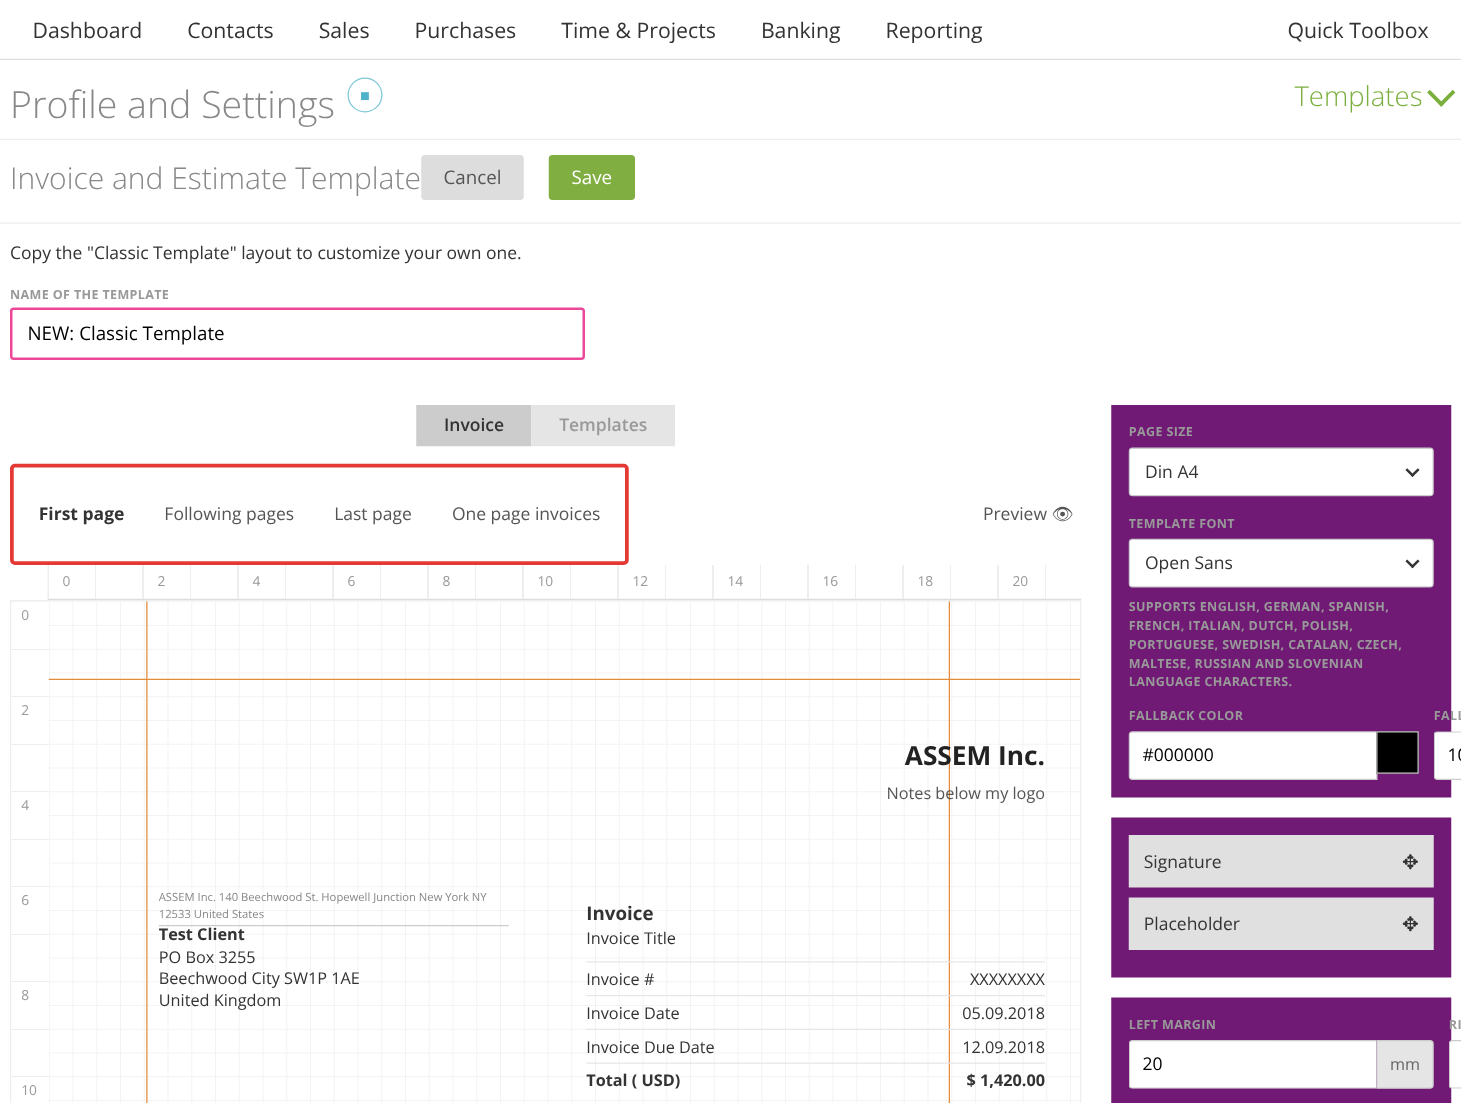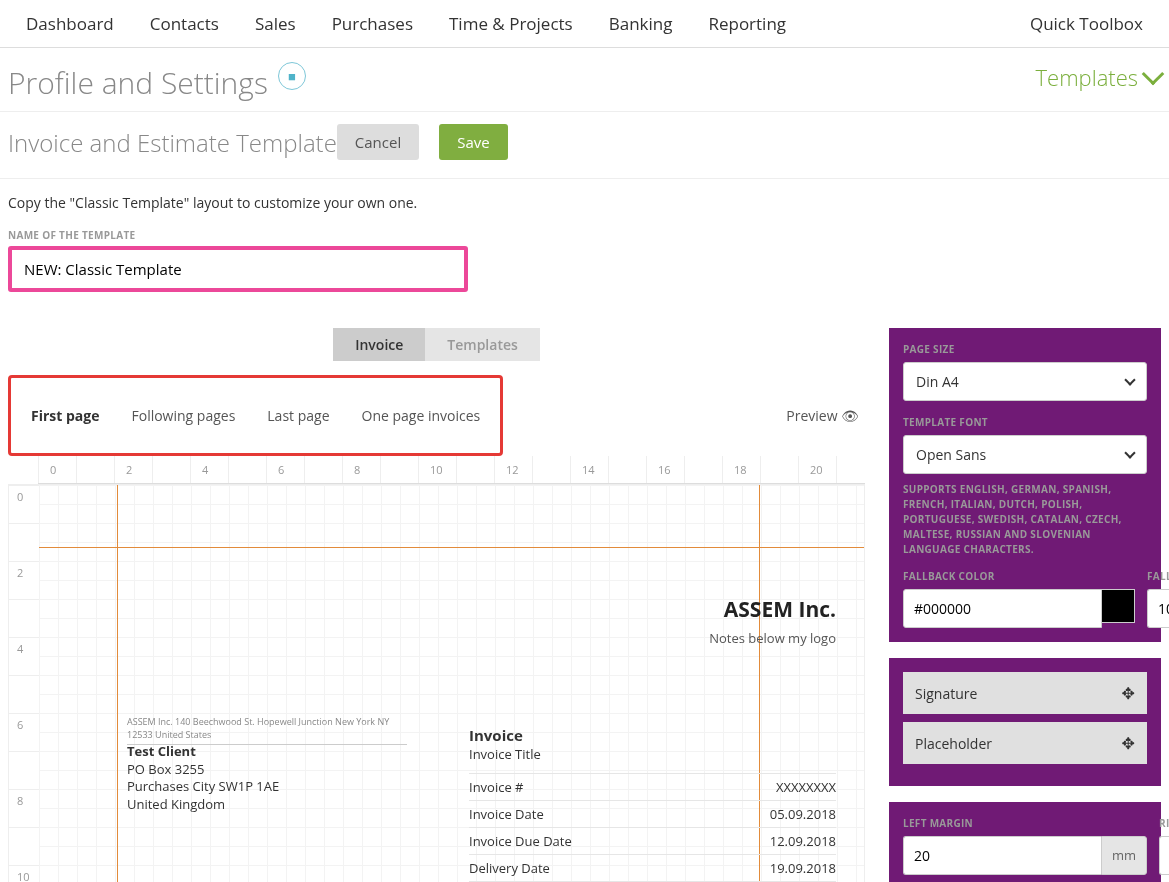--- a/index.html
+++ b/index.html
@@ -13,21 +13,21 @@
 .header .spacer{flex:1}
 .templates-dd{color:#7baf3d;font-size:22px;font-weight:300;display:flex;align-items:center;gap:7px;cursor:pointer}
 .chev{width:16px;height:16px;border-right:3px solid #7baf3d;border-bottom:3px solid #7baf3d;transform:rotate(45deg);margin-top:-6px}
 .subheader{display:flex;align-items:center;padding:12px 8px 18px;border-bottom:1px solid #eee}
 .subheader h2{font-size:24px;font-weight:300;color:#888}
 .btn{padding:8px 18px;border:none;border-radius:3px;font-size:15px;cursor:pointer}
 .btn-cancel{background:#ddd;color:#555;margin-right:20px}
 .btn-save{background:#80ae40;color:#fff}
 .copy-row{padding:14px 8px 8px;font-size:14px;color:#333}
 .field-label{font-size:10px;font-weight:700;color:#999;text-transform:uppercase;padding:8px 8px 4px;letter-spacing:.3px}
-.text-input{border:4px solid #ec4899;border-radius:3px;padding:9px 12px;font-size:15px;width:460px;margin:0 8px}
+.text-input{border:2px solid #ec4899;border-radius:3px;padding:9px 12px;font-size:15px;width:460px;margin:0 8px}
 .editor-area{display:flex;gap:24px;margin-top:36px;padding:0 8px}
 .canvas-col{flex:1;min-width:0}
 .doc-tabs{display:flex;justify-content:center;margin-bottom:14px}
 .doc-tab{padding:7px 22px;font-size:14px;font-weight:600;cursor:pointer}
 .doc-tab.active{background:#ccc;color:#333}
 .doc-tab.inactive{background:#e5e5e5;color:#999}
 .page-tabs-wrap{border:3px solid #e53935;border-radius:4px;display:inline-block;padding:18px 4px}
 .page-tabs{display:flex;gap:0}
 .page-tab{padding:10px 16px;font-size:14px;color:#555;cursor:pointer}
 .page-tab.active{font-weight:700;color:#333}
@@ -159,43 +159,39 @@
 
         <div class="logo-block">
           <div class="name">ASSEM Inc.</div>
           <div class="notes">Notes below my logo</div>
         </div>
 
         <div class="sender">ASSEM Inc. 140 Beechwood St. Hopewell Junction New York NY 12533 United States</div>
         <div class="client">
           <b>Test Client</b><br>
           <span>PO Box 3255</span><br>
-          <span>Purchases City SW1P 1AE</span><br>
+          <span>Beechwood City SW1P 1AE</span><br>
           <span>United Kingdom</span>
         </div>
 
         <div class="inv-block">
           <div class="title">Invoice</div>
           <div class="sub">Invoice Title</div>
           <div class="inv-row">
               <span>Invoice #</span>
               <span>XXXXXXXX</span>
             </div>
           <div class="inv-row">
               <span>Invoice Date</span>
               <span>05.09.2018</span>
             </div>
           <div class="inv-row">
               <span>Invoice Due Date</span>
               <span>12.09.2018</span>
             </div>
-          <div class="inv-row">
-              <span>Delivery Date</span>
-              <span>19.09.2018</span>
-            </div>
           <div class="inv-row total">
               <span>Total ( USD)</span>
               <span>$ 1,420.00</span>
             </div>
         </div>
 
       </div>
     </div>
   </div>
 

